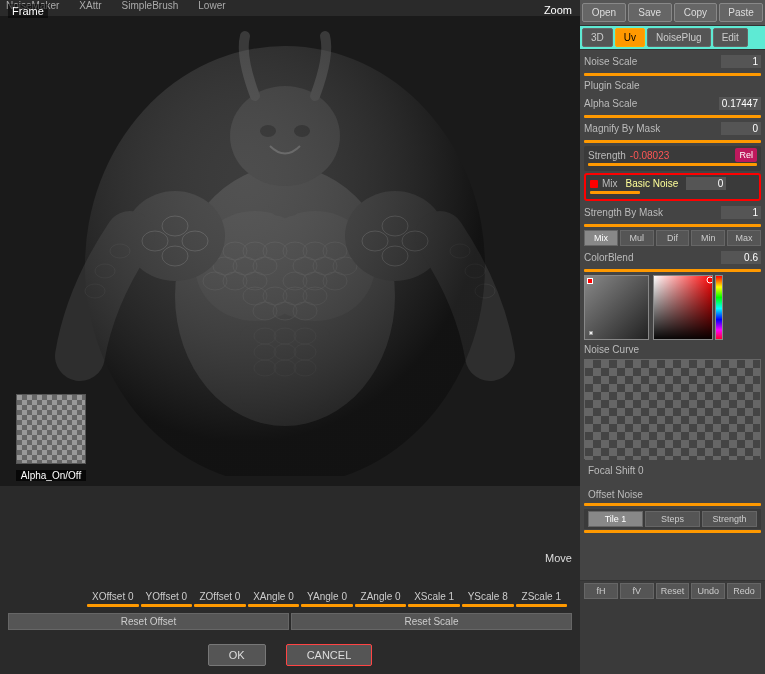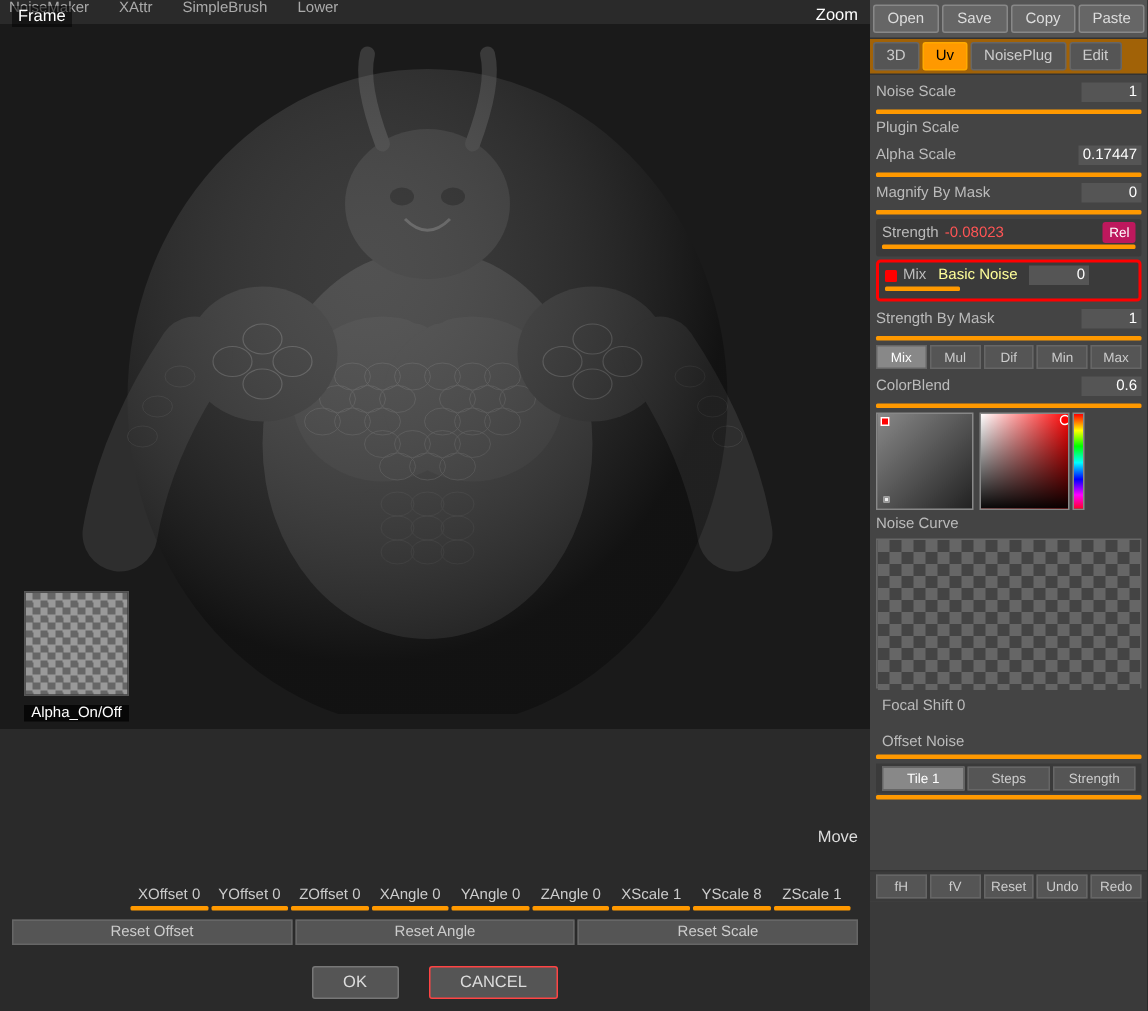--- a/index.html
+++ b/index.html
@@ -162,21 +162,21 @@
       padding: 3px 6px;
       cursor: pointer;
       border-radius: 2px;
       flex: 1;
       text-align: center;
     }
 
     
     .tab-row {
       display: flex;
-      background: #a16207;
+      background: #5eead4;
       border-bottom: 1px solid #333;
       padding: 2px;
       gap: 2px;
     }
 
     .tab-btn {
       background: #555;
       border: 1px solid #666;
       color: #ccc;
       font-size: 10px;
@@ -597,21 +597,20 @@
         <div class="slider-bar"></div>
       </div>
       <div class="offset-item">
         <div>ZScale 1</div>
         <div class="slider-bar"></div>
       </div>
     </div>
 
     <div style="position: absolute; bottom: 42px; left: 0; right: 0; display: flex; gap: 2px; padding: 2px 8px;">
       <div class="reset-btn">Reset Offset</div>
-      <div class="reset-btn">Reset Angle</div>
       <div class="reset-btn">Reset Scale</div>
     </div>
 
     <div class="ok-cancel-row">
       <button class="ok-btn">OK</button>
       <button class="cancel-btn">CANCEL</button>
     </div>
   </div>
 
   <div class="right-panel">

